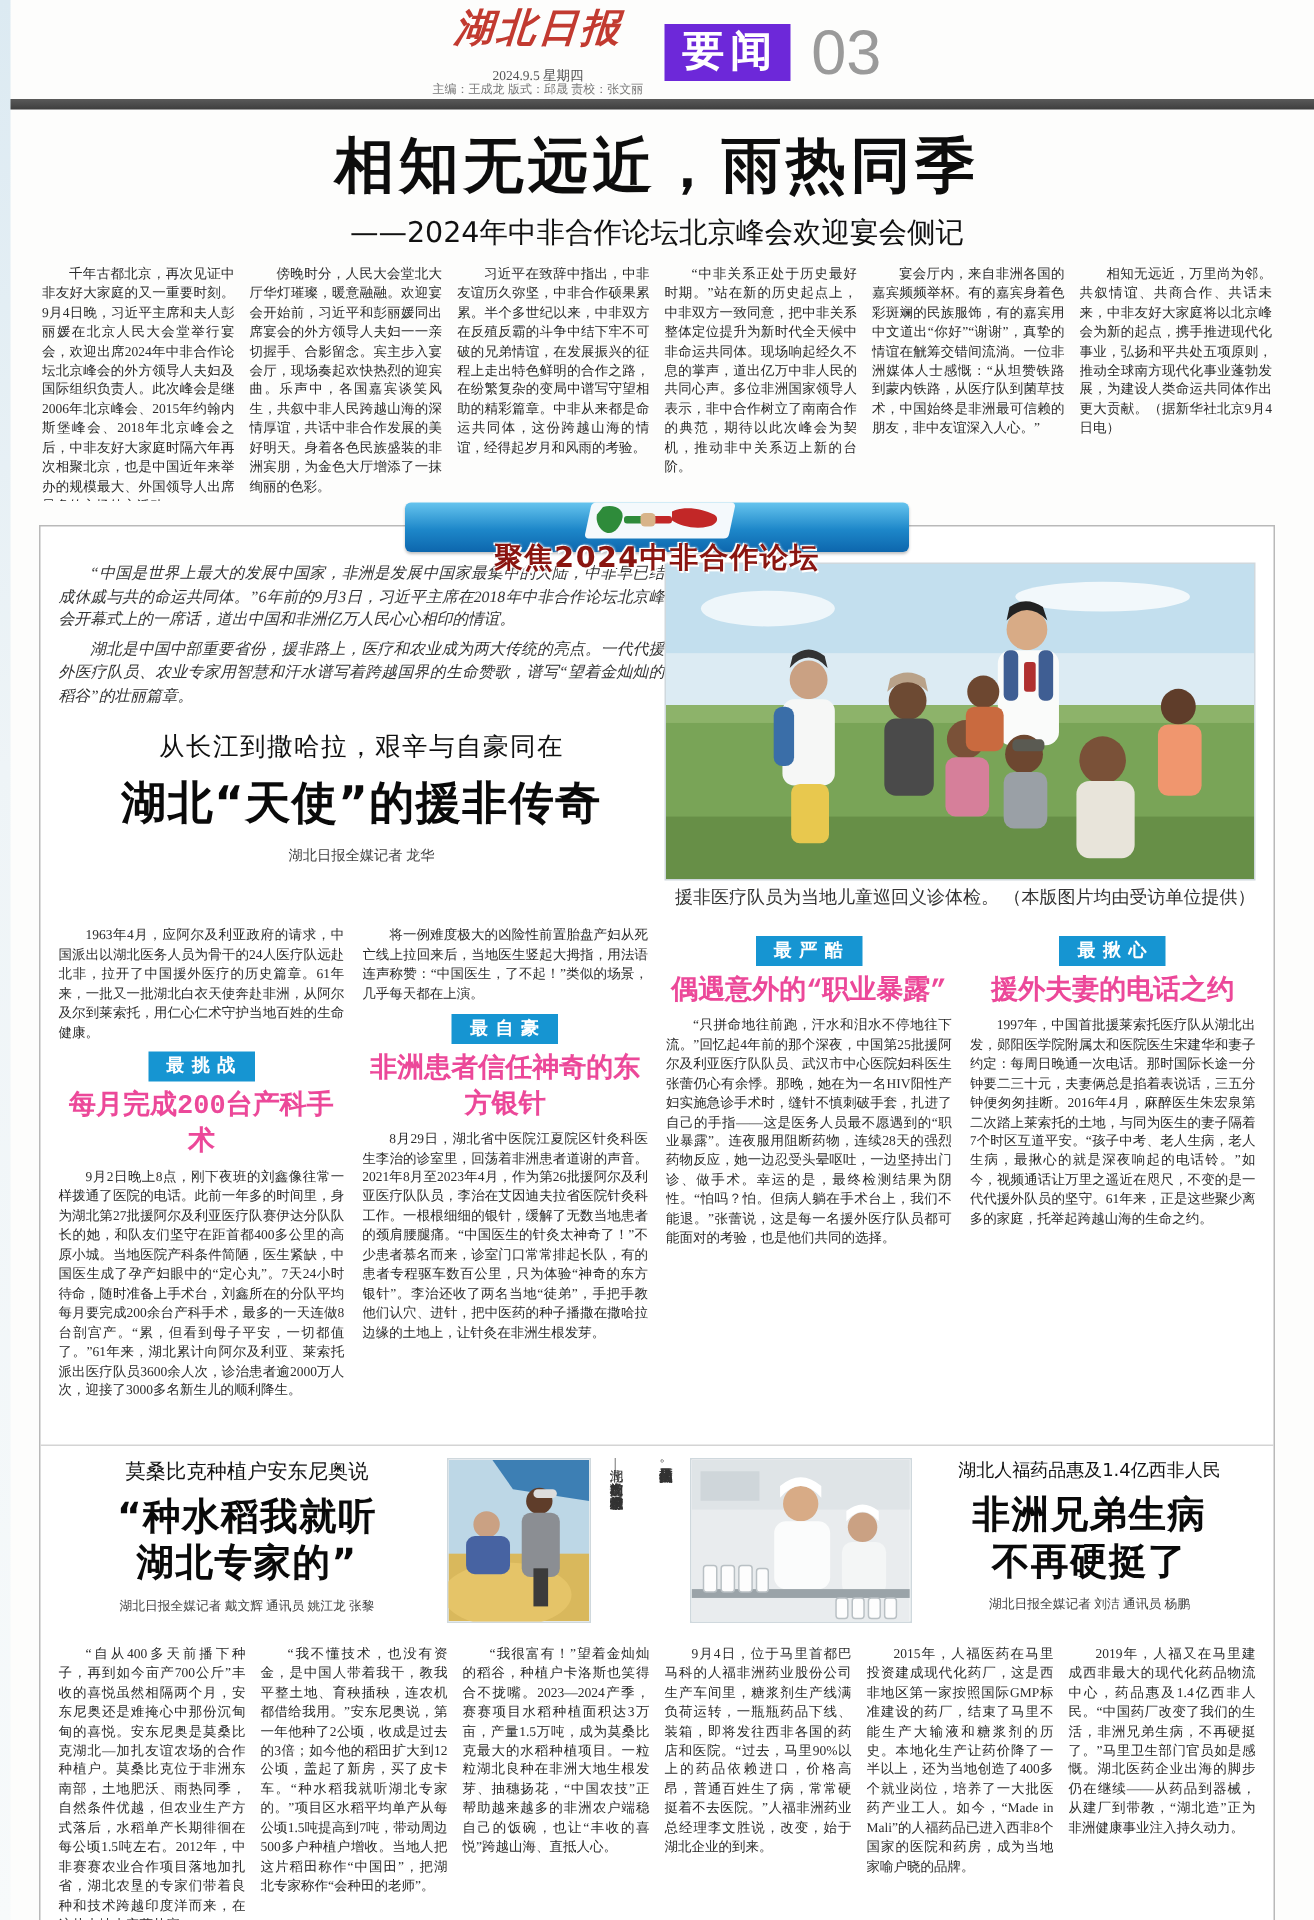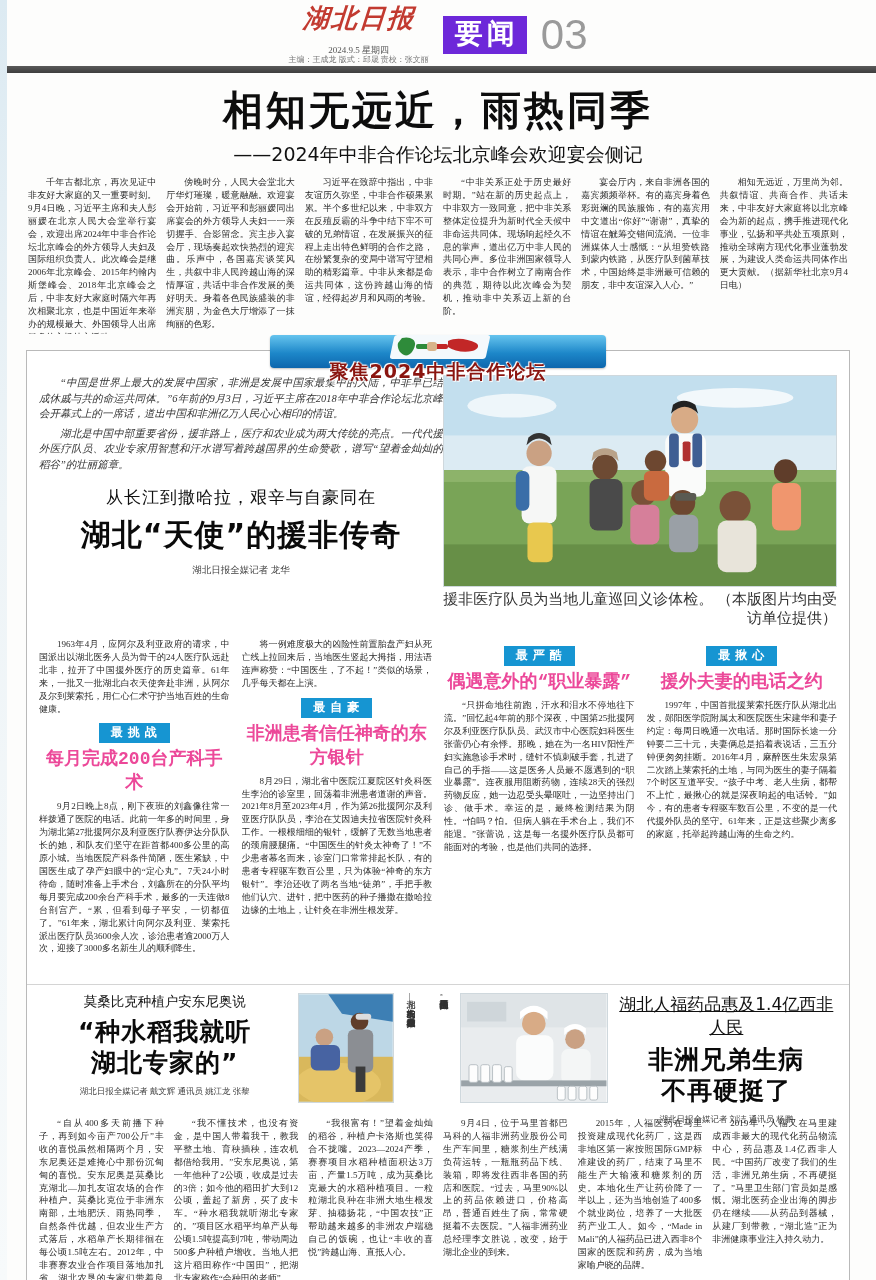--- a/index.html
+++ b/index.html
@@ -48,21 +48,21 @@
   .focus-left{width:404px;}
   .intro{font-style:italic;font-size:10.5px;line-height:15.5px;color:#333;
     text-align:justify;text-indent:2em;margin:0 0 4px;}
   .feature-head{text-align:center;margin-top:14px;}
   .feature-head .kicker{font-family:"DejaVu Sans",sans-serif;font-size:17px;color:#111;letter-spacing:1px;}
   .feature-head .title{font-family:"DejaVu Sans",sans-serif;font-weight:bold;
     font-size:30px;letter-spacing:1px;color:#0a0a0a;margin:6px 0 8px;}
   .feature-head .byline{font-size:9.5px;color:#444;}
   .focus-photo-wrap{flex:1;}
   .focus-photo{width:100%;height:212px;display:block;border:1px solid #cfd8dd;box-sizing:border-box;}
-  .photo-cap{font-size:15px;color:#333;text-align:right;margin-top:3px;}
+  .photo-cap{font-size:12px;color:#333;text-align:right;margin-top:3px;}
   .feature-cols{display:flex;gap:12px;margin-top:10px;height:338px;overflow:hidden;}
   .feature-cols .fcol{flex:1;overflow:hidden;}
   .ftext{font-size:9px;line-height:12.9px;text-align:justify;text-indent:2em;color:#2b2b2b;}
   .tagline{text-align:center;margin:7px 0 3px;}
   .tag{display:inline-block;background:#1695d2;color:#fff;font-family:"DejaVu Sans",sans-serif;
     font-size:12px;font-weight:bold;padding:1px 8px 2px 12px;letter-spacing:5px;}
   .tagsub{text-align:center;font-family:Liberation Mono, monospace;font-weight:bold;
     font-size:18px;color:#ec4899;margin:3px 0 6px;}
   
   .bottom-sep{border-top:1px solid #d4d4d4;margin:8px -12px 0;}
@@ -189,21 +189,21 @@
       <div class="ftext">8月29日，湖北省中医院江夏院区针灸科医生李治的诊室里，回荡着非洲患者道谢的声音。2021年8月至2023年4月，作为第26批援阿尔及利亚医疗队队员，李治在艾因迪夫拉省医院针灸科工作。一根根细细的银针，缓解了无数当地患者的颈肩腰腿痛。“中国医生的针灸太神奇了！”不少患者慕名而来，诊室门口常常排起长队，有的患者专程驱车数百公里，只为体验“神奇的东方银针”。李治还收了两名当地“徒弟”，手把手教他们认穴、进针，把中医药的种子播撒在撒哈拉边缘的土地上，让针灸在非洲生根发芽。</div>
     </div>
     <div class="fcol">
       <div class="tagline"><span class="tag">最严酷</span></div>
       <div class="tagsub">偶遇意外的“职业暴露”</div>
       <div class="ftext">“只拼命地往前跑，汗水和泪水不停地往下流。”回忆起4年前的那个深夜，中国第25批援阿尔及利亚医疗队队员、武汉市中心医院妇科医生张蕾仍心有余悸。那晚，她在为一名HIV阳性产妇实施急诊手术时，缝针不慎刺破手套，扎进了自己的手指——这是医务人员最不愿遇到的“职业暴露”。连夜服用阻断药物，连续28天的强烈药物反应，她一边忍受头晕呕吐，一边坚持出门诊、做手术。幸运的是，最终检测结果为阴性。“怕吗？怕。但病人躺在手术台上，我们不能退。”张蕾说，这是每一名援外医疗队员都可能面对的考验，也是他们共同的选择。</div>
     </div>
     <div class="fcol">
       <div class="tagline"><span class="tag">最揪心</span></div>
       <div class="tagsub">援外夫妻的电话之约</div>
-      <div class="ftext">1997年，中国首批援莱索托医疗队从湖北出发，郧阳医学院附属太和医院医生宋建华和妻子约定：每周日晚通一次电话。那时国际长途一分钟要二三十元，夫妻俩总是掐着表说话，三五分钟便匆匆挂断。2016年4月，麻醉医生朱宏泉第二次踏上莱索托的土地，与同为医生的妻子隔着7个时区互道平安。“孩子中考、老人生病，都帮不上忙，最揪心的就是深夜响起的电话铃。”如今，有的患者专程驱车数百公里，不变的是一代代援外队员的坚守。61年来，正是这些聚少离多的家庭，托举起跨越山海的生命之约。</div>
+      <div class="ftext">1997年，中国首批援莱索托医疗队从湖北出发，郧阳医学院附属太和医院医生宋建华和妻子约定：每周日晚通一次电话。那时国际长途一分钟要二三十元，夫妻俩总是掐着表说话，三五分钟便匆匆挂断。2016年4月，麻醉医生朱宏泉第二次踏上莱索托的土地，与同为医生的妻子隔着7个时区互道平安。“孩子中考、老人生病，老人生病，最揪心的就是深夜响起的电话铃。”如今，视频通话让万里之遥近在咫尺，不变的是一代代援外队员的坚守。61年来，正是这些聚少离多的家庭，托举起跨越山海的生命之约。</div>
     </div>
   </div>
 
   <div class="bottom-sep"></div>
 
   <div class="bottom-band">
     <div class="story-head" style="width:252px;">
       <div class="kicker">莫桑比克种植户安东尼奥说</div>
       <div class="title">
         <div>“种水稻我就听</div>
@@ -246,21 +246,21 @@
         <rect x="32" y="72" width="9" height="18" rx="2"></rect>
           <rect x="44" y="74" width="8" height="16" rx="2"></rect>
         <rect x="98" y="94" width="8" height="14" rx="2"></rect>
           <rect x="109" y="94" width="8" height="14" rx="2"></rect>
         <rect x="120" y="94" width="8" height="14" rx="2"></rect>
           <rect x="131" y="94" width="8" height="14" rx="2"></rect>
       </g>
     </svg>
 
     <div class="story-head" style="width:222px;">
-      <div class="kicker" style="font-size:17px;text-decoration:underline;">湖北人福药品惠及1.4亿西非人民</div>
+      <div class="kicker" style="font-size:12px;">湖北人福药品惠及1.4亿西非人民</div>
       <div class="title">
         <div>非洲兄弟生病</div>
         <div>不再硬挺了</div>
       </div>
       <div class="byline">湖北日报全媒记者 刘洁 通讯员 杨鹏</div>
     </div>
   </div>
 
   <div class="bottom-cols">
     <div class="col">“自从400多天前播下种子，再到如今亩产700公斤”丰收的喜悦虽然相隔两个月，安东尼奥还是难掩心中那份沉甸甸的喜悦。安东尼奥是莫桑比克湖北—加扎友谊农场的合作种植户。莫桑比克位于非洲东南部，土地肥沃、雨热同季，自然条件优越，但农业生产方式落后，水稻单产长期徘徊在每公顷1.5吨左右。2012年，中非赛赛农业合作项目落地加扎省，湖北农垦的专家们带着良种和技术跨越印度洋而来，在这片土地上安营扎寨。</div>

